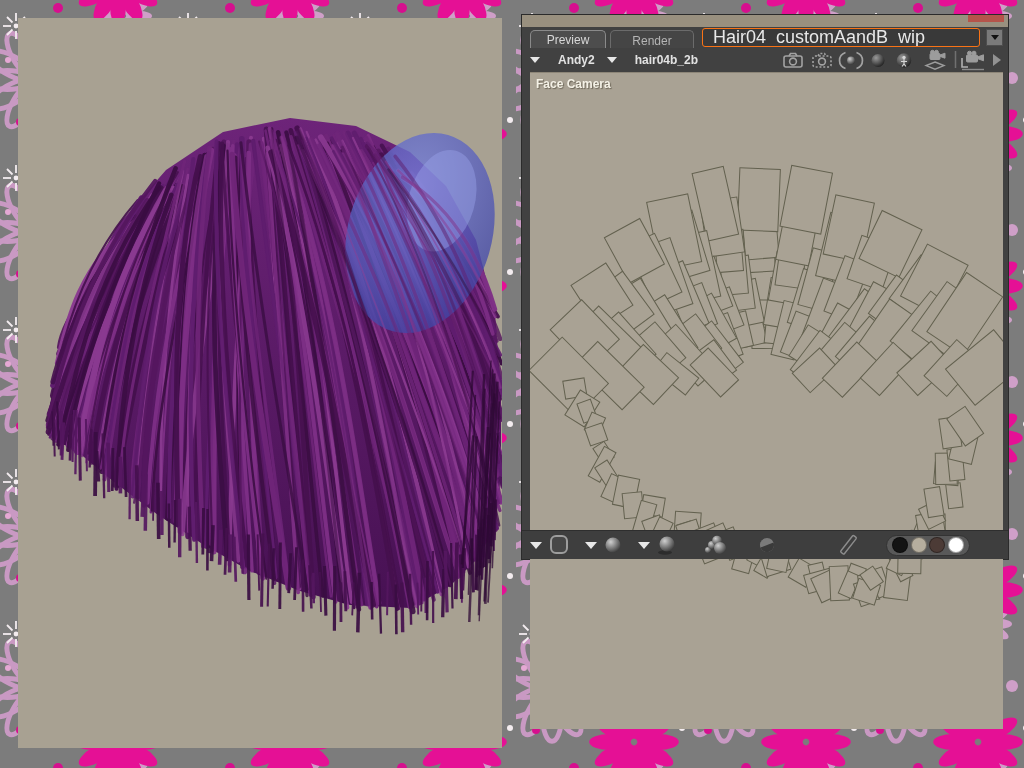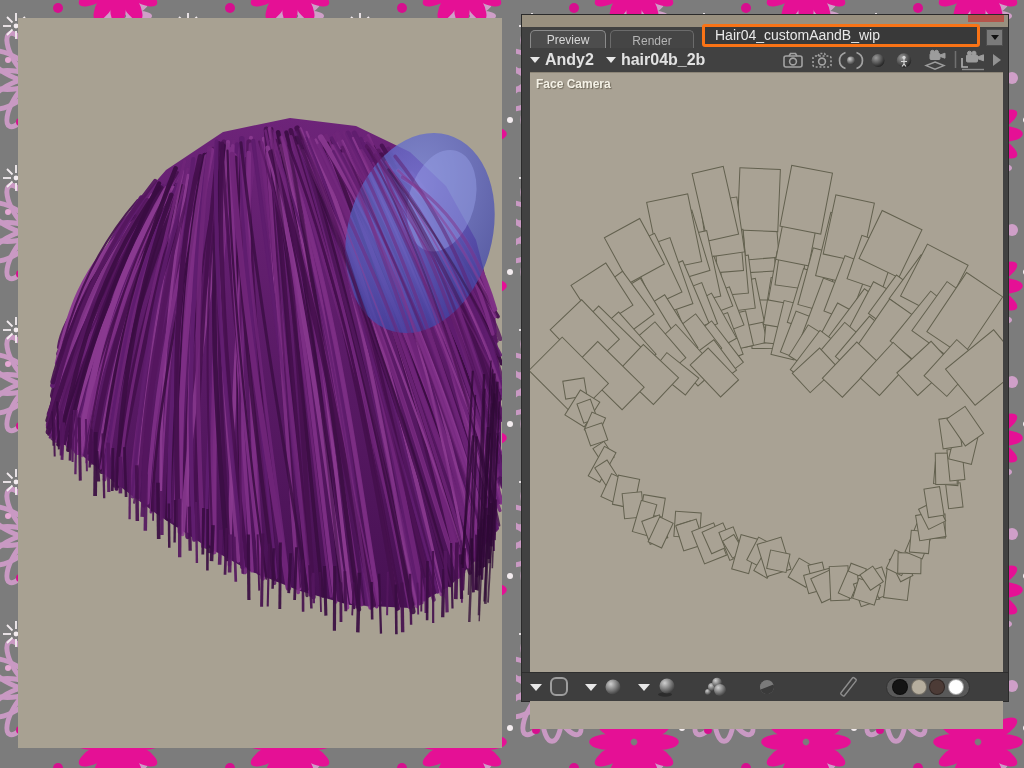--- a/index.html
+++ b/index.html
@@ -6,43 +6,43 @@
   body{width:1024px;height:768px;position:relative;overflow:hidden;
        font-family:"Liberation Sans",sans-serif;background:#7c7c7c;}
   #wallpaper{position:absolute;left:0;top:0;}
 
   
   .left-panel{position:absolute;left:18px;top:18px;width:484px;height:730px;
               background:#a8a192;overflow:hidden;}
   .left-panel svg{display:block;}
 
   
-  .right-panel{position:absolute;left:522px;top:15px;width:486px;height:686px;
+  .right-panel{position:absolute;left:522px;top:15px;width:486px;height:544px;
                background:#414141;box-shadow:0 0 0 1px #2b2b2b;}
   .top-strip{position:absolute;left:0;top:0;width:100%;height:12px;background:#99907f;}
   .top-strip-accent{position:absolute;right:4px;top:0;width:36px;height:7px;background:#b5544a;}
 
   .tab-row{position:absolute;left:8px;top:12px;width:473px;height:21px;
            display:flex;align-items:flex-end;}
   .tab{height:18px;border:1px solid #6b6b6b;border-bottom:none;border-radius:5px 5px 0 0;
        color:#c9c9c9;font-size:12px;display:flex;align-items:center;justify-content:center;
        background:#454545;box-sizing:border-box;}
   .tab.active{background:#4d4d4d;border-color:#8a8a8a;color:#d8d8d8;width:76px;}
   .tab.inactive{width:84px;margin-left:4px;color:#b5b5b5;align-items:flex-end;}
-  .title-field{flex:1;height:17px;margin:0 6px 1px 8px;background:#393939;border:3px solid #f97316;
-               border-radius:3px;color:#e8e8e8;font-size:14px;line-height:17px;padding-left:10px;
+  .title-field{flex:1;height:17px;margin:0 6px 1px 8px;background:#393939;border:1px solid #f97316;
+               border-radius:3px;color:#e8e8e8;font-size:18px;line-height:17px;padding-left:10px;
                white-space:nowrap;overflow:hidden;}
   .dd-btn{width:15px;height:15px;margin-bottom:2px;background:#7a7a7a;border:1px solid #4e4e4e;
           display:flex;align-items:center;justify-content:center;}
   .dd-tri{width:0;height:0;border-left:4px solid transparent;border-right:4px solid transparent;
           border-top:5px solid #111;}
 
   .icon-row{position:absolute;left:8px;top:33px;width:473px;height:24px;
             display:flex;align-items:center;}
-  .selector{display:flex;align-items:center;gap:5px;color:#e2e2e2;font-size:16px;
+  .selector{display:flex;align-items:center;gap:18px;color:#e2e2e2;font-size:12px;
             font-weight:bold;margin-right:12px;cursor:default;}
   .sel-tri{width:0;height:0;border-left:5px solid transparent;border-right:5px solid transparent;
            border-top:6px solid #e8e8e8;}
   .cam-icons{margin-left:auto;display:flex;align-items:center;gap:3px;}
   .ci{display:block;}
 
   .viewport{position:absolute;left:8px;top:57px;width:473px;height:656px;
             background:#a9a294;overflow:hidden;border-top:1px solid #8d8678;}
   .viewport svg{position:absolute;left:0;top:0;}
   .camera-label{position:absolute;left:6px;top:4px;color:#f4f1e6;font-size:12px;font-weight:bold;

